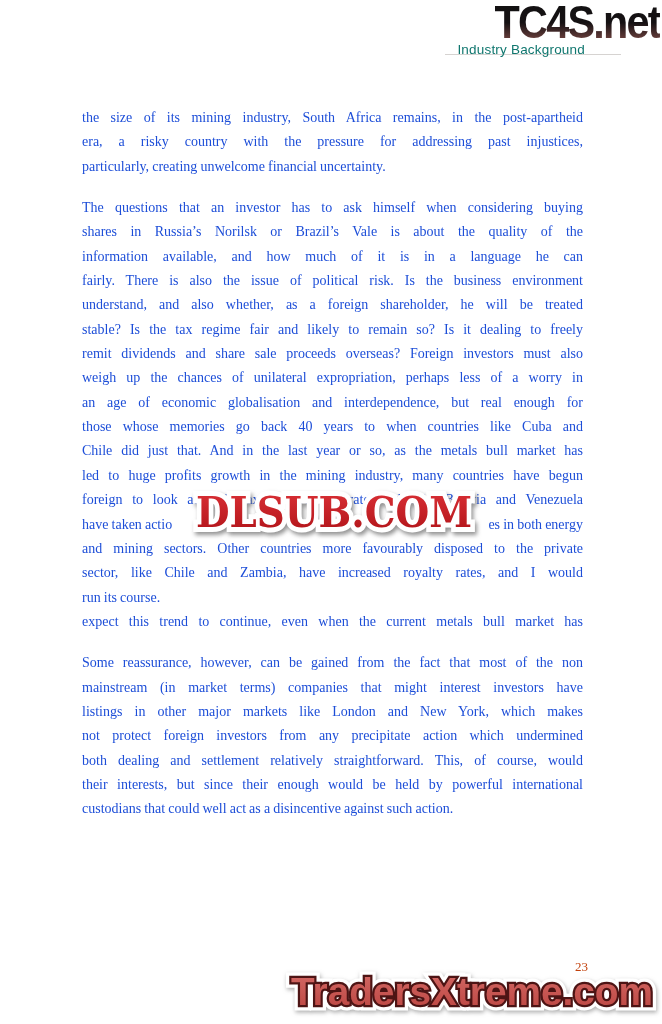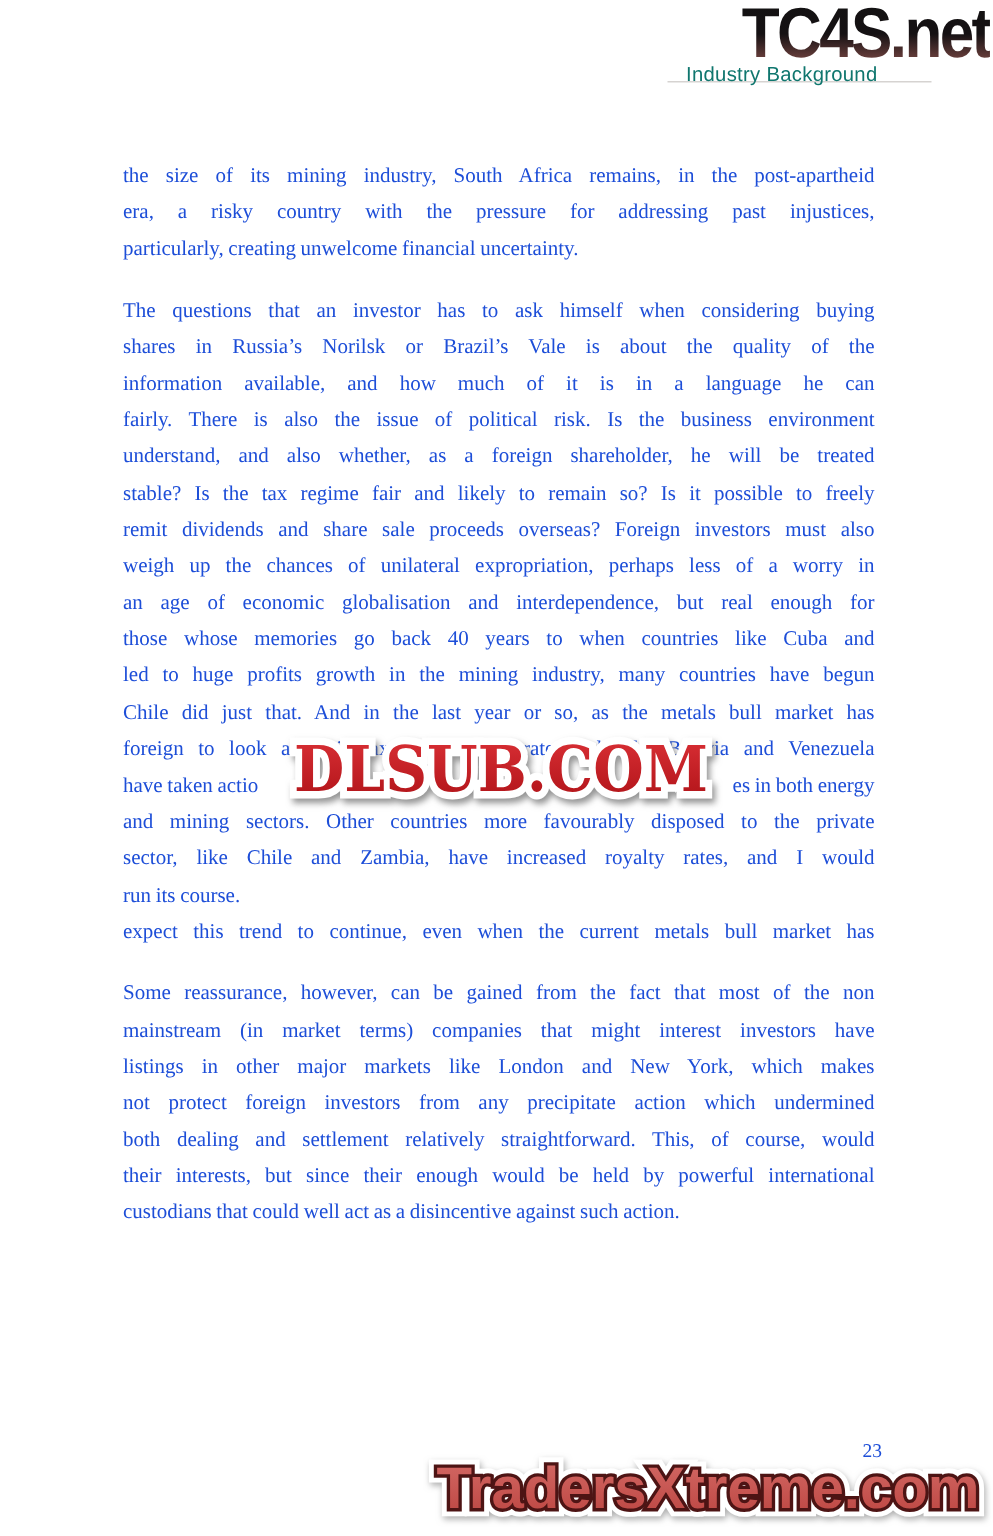--- a/index.html
+++ b/index.html
@@ -83,21 +83,21 @@
   }
   .watermark svg { display: block; }
   .wm-halo { filter: drop-shadow(2px 3px 2px rgba(90,90,90,0.65)); }
 
   
   .page-number {
     position: absolute;
     top: 959px;
     right: 74px;
     font-size: 13px;
-    color: #1d4ed8;
+    color: #c2410c;
     z-index: 1;
   }
   .footer-logo {
     position: absolute;
     top: 964px;
     right: 0px;
     z-index: 2;
   }
   .footer-logo svg { display: block; }
   .fl-halo { filter: drop-shadow(1px 2px 2px rgba(110,110,110,0.55)); }
@@ -116,27 +116,27 @@
         <div class="text-line">the size of its mining industry, South Africa remains, in the post-apartheid</div>
         <div class="text-line">era, a risky country with the pressure for addressing past injustices,</div>
         <div class="text-line last">particularly, creating unwelcome financial uncertainty.</div>
       </div>
     <div class="para">
         <div class="text-line">The questions that an investor has to ask himself when considering buying</div>
         <div class="text-line">shares in Russia’s Norilsk or Brazil’s Vale is about the quality of the</div>
         <div class="text-line">information available, and how much of it is in a language he can</div>
         <div class="text-line">fairly. There is also the issue of political risk. Is the business environment</div>
         <div class="text-line">understand, and also whether, as a foreign shareholder, he will be treated</div>
-        <div class="text-line">stable? Is the tax regime fair and likely to remain so? Is it possible to freely</div>
+        <div class="text-line">stable? Is the tax regime fair and likely to remain so? Is it dealing to freely</div>
         <div class="text-line">remit dividends and share sale proceeds overseas? Foreign investors must also</div>
         <div class="text-line">weigh up the chances of unilateral expropriation, perhaps less of a worry in</div>
         <div class="text-line">an age of economic globalisation and interdependence, but real enough for</div>
         <div class="text-line">those whose memories go back 40 years to when countries like Cuba and</div>
+        <div class="text-line">Chile did just that. And in the last year or so, as the metals bull market has</div>
         <div class="text-line">led to huge profits growth in the mining industry, many countries have begun</div>
-        <div class="text-line">Chile did just that. And in the last year or so, as the metals bull market has</div>
         <div class="text-line">foreign to look at their tax and royalty rates. Already, Bolivia and Venezuela</div>
         <div class="text-line split">
           <span>have taken actio</span>
           <span>es in both energy</span>
         </div>
         <div class="text-line">and mining sectors. Other countries more favourably disposed to the private</div>
         <div class="text-line">sector, like Chile and Zambia, have increased royalty rates, and I would</div>
         <div class="text-line last">run its course.</div>
         <div class="text-line">expect this trend to continue, even when the current metals bull market has</div>
       </div>

